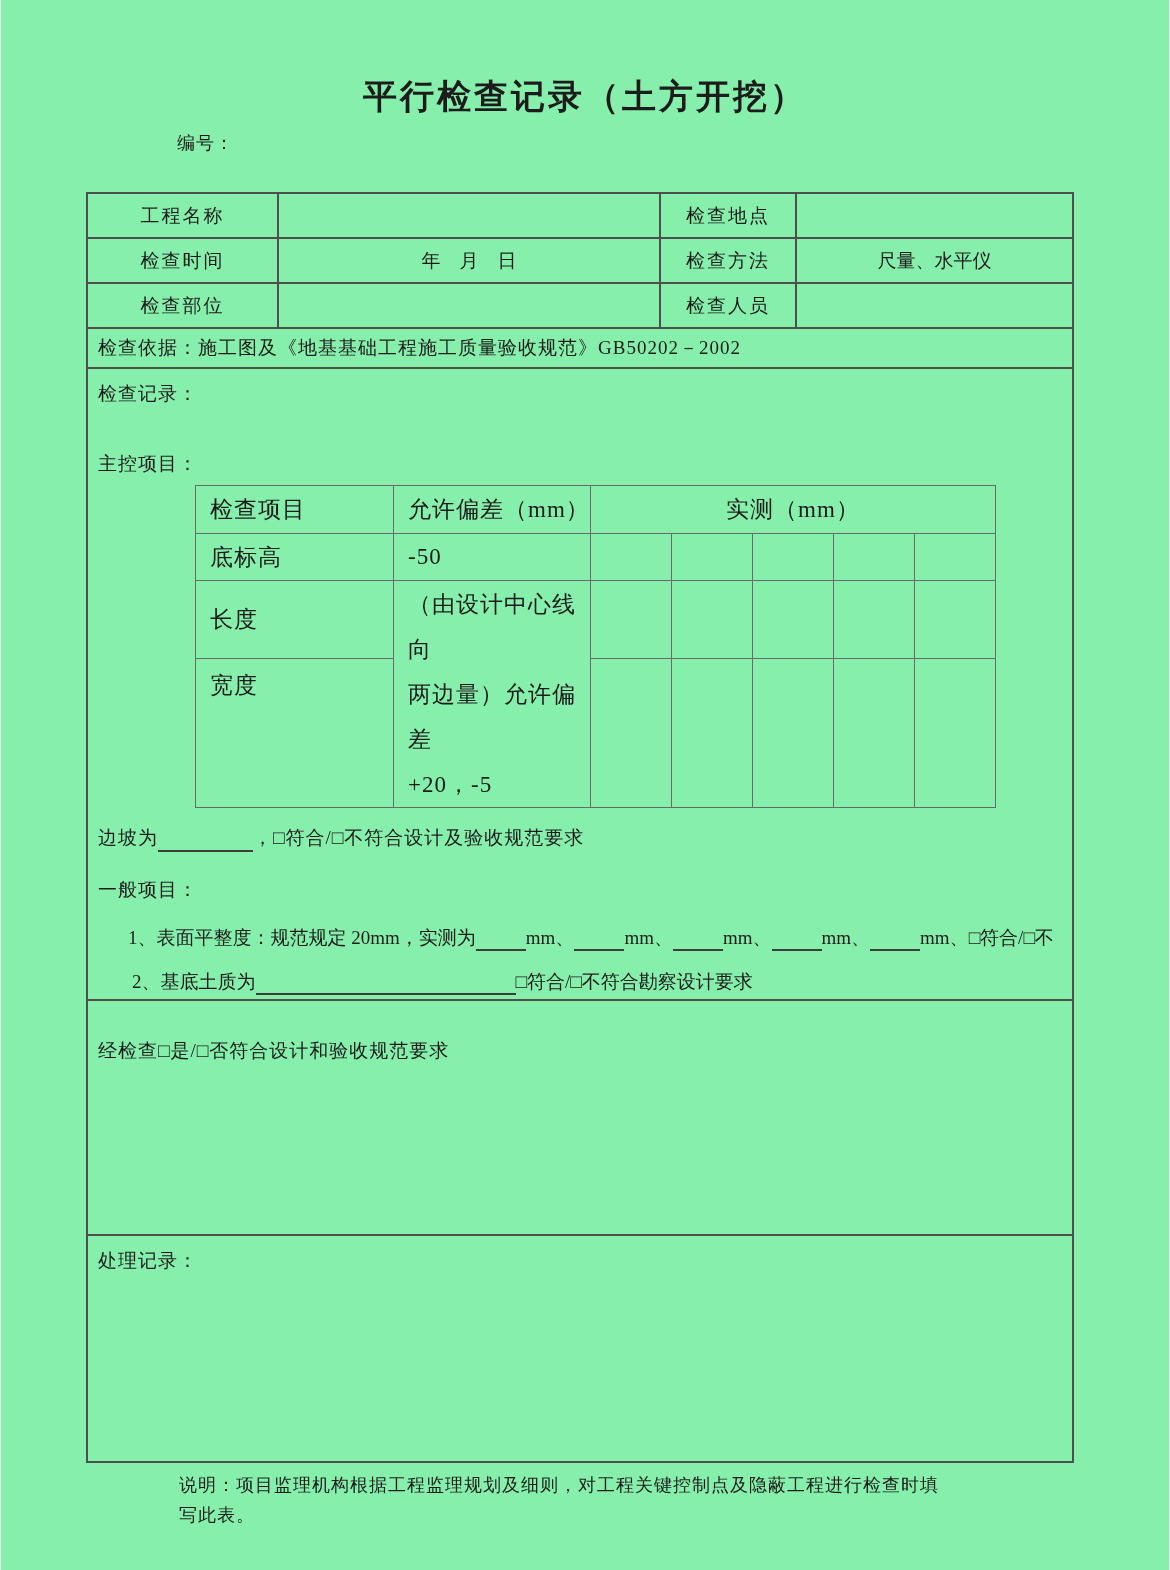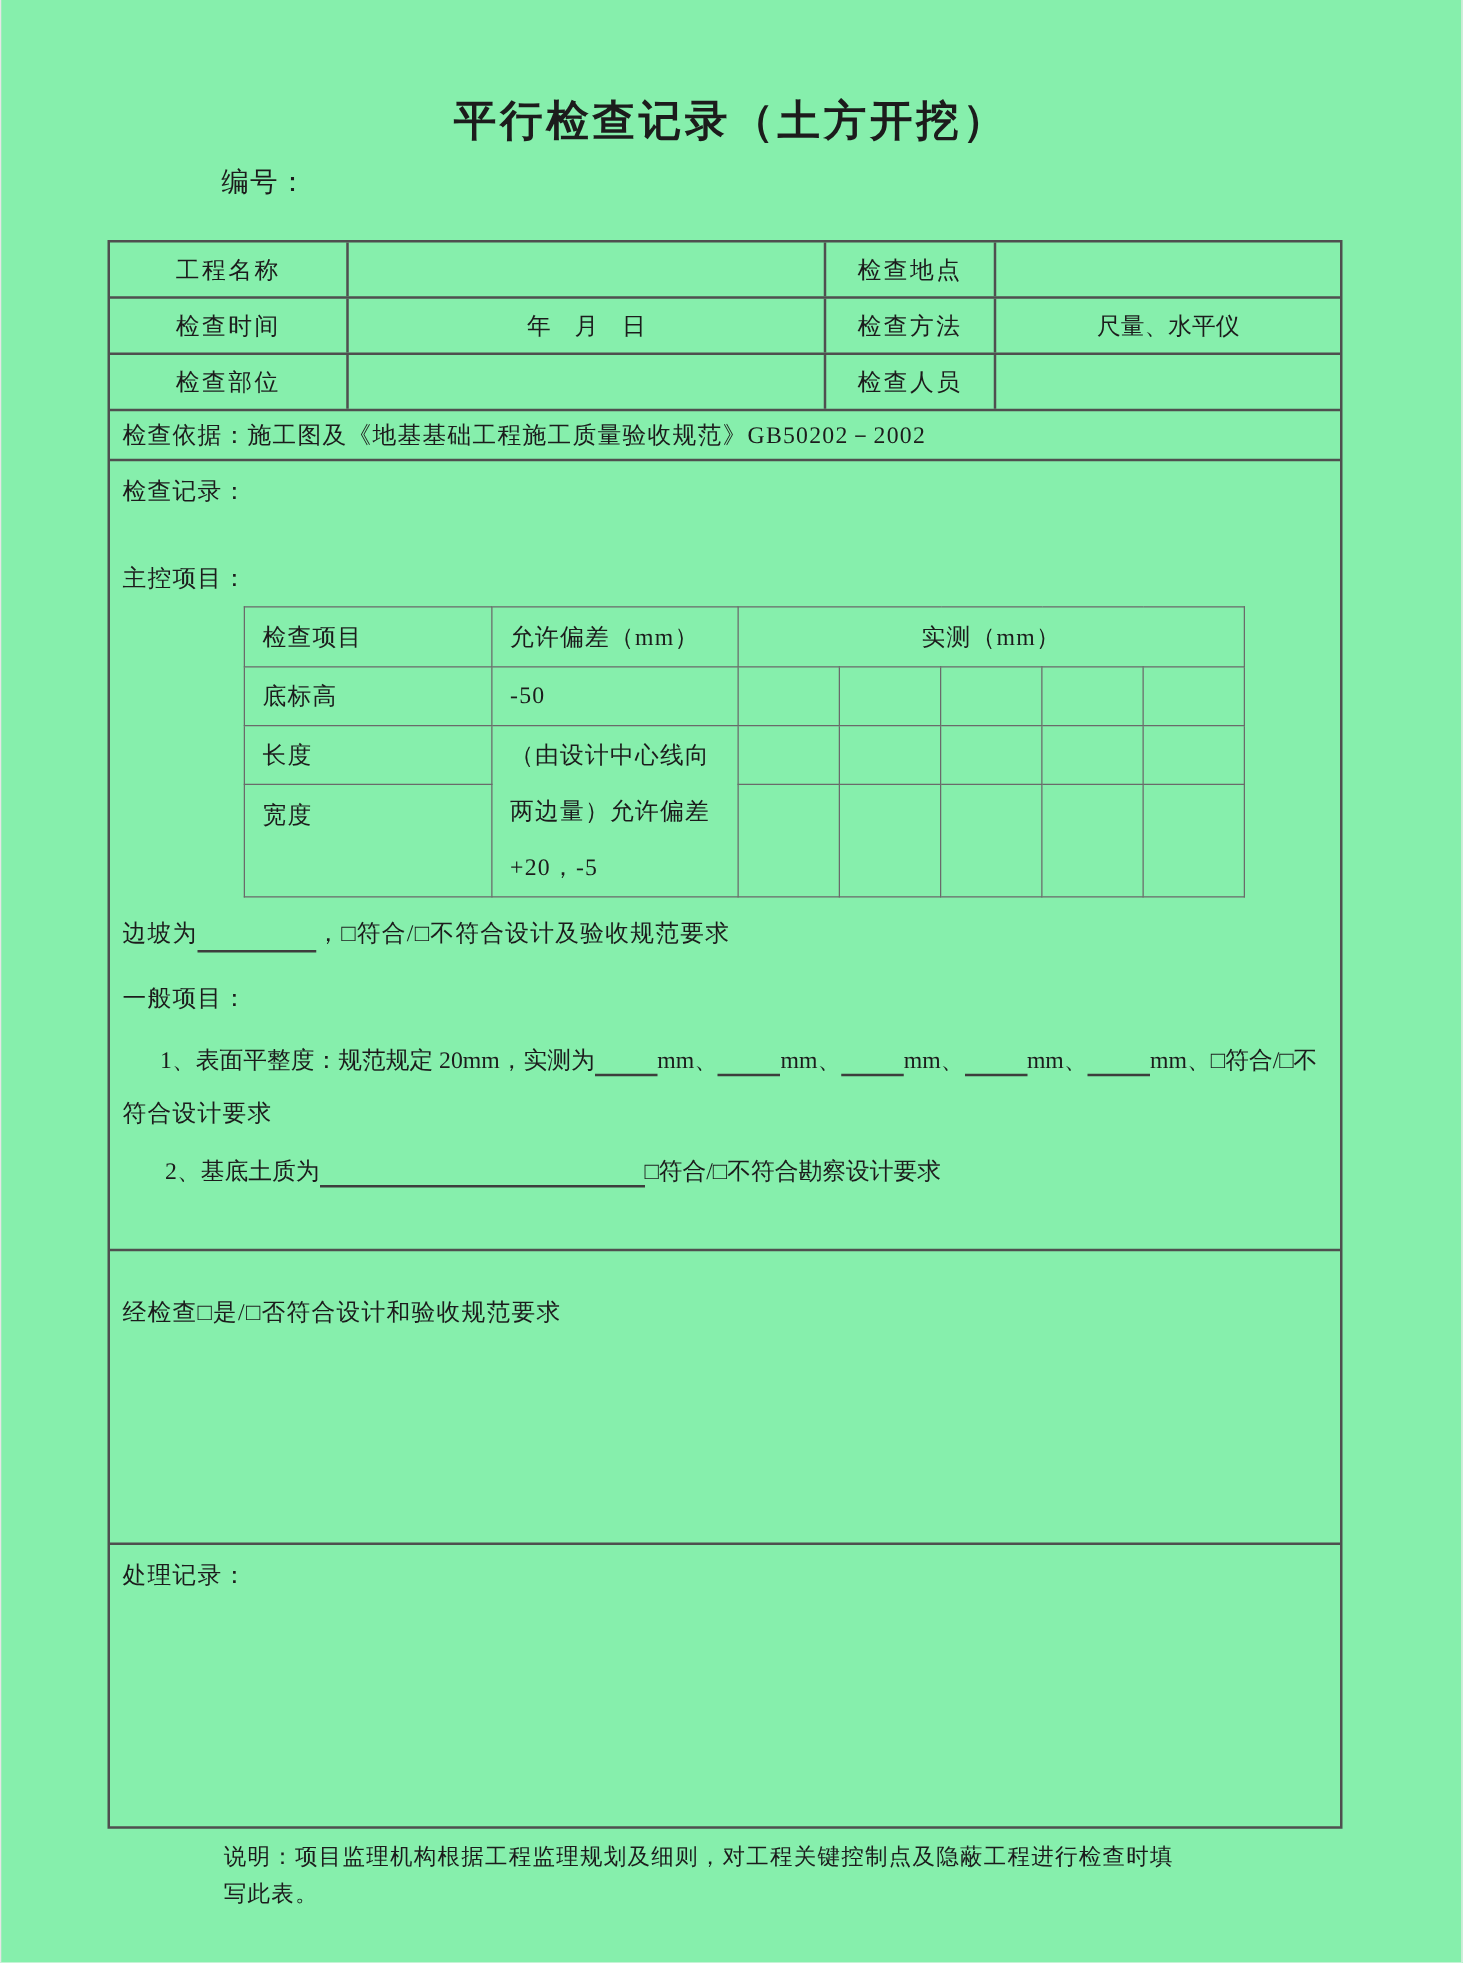--- a/index.html
+++ b/index.html
@@ -23,21 +23,21 @@
     overflow:hidden;
   }
   .title{
     position:absolute;top:74px;left:0;width:100%;
     text-align:center;
     font-size:34px;font-weight:bold;
     letter-spacing:3px;
   }
   .number{
     position:absolute;top:131px;left:176px;
-    font-size:22px;letter-spacing:1px;
+    font-size:18px;letter-spacing:1px;
   }
   
   .main-table{
     position:absolute;top:192px;left:85px;
     width:988px;height:1271px;
     border:2px solid var(--line);
     display:flex;flex-direction:column;
     font-size:19px;
   }
   .info-row{display:flex;height:45px;border-bottom:2px solid var(--line);}
@@ -60,21 +60,21 @@
   .section{position:relative;border-bottom:2px solid var(--line);}
   .record-section{height:632px;}
   .conclusion-section{height:235px;}
   .treatment-section{flex:1;border-bottom:none;}
   .sec-heading{padding:12px 0 0 10px;line-height:26px;letter-spacing:1px;}
   .sub-label{margin:44px 0 0 10px;line-height:26px;letter-spacing:1px;}
   
   table.measure{
     border-collapse:collapse;table-layout:fixed;
     width:800px;margin:8px 0 0 107px;
-    font-size:19px;
+    font-size:23px;
   }
   table.measure td{
     border:1.5px solid var(--line-light);
     padding:0 0 0 14px;
     letter-spacing:1px;
     vertical-align:middle;
   }
   table.measure td.measured-head{text-align:center;padding:0;}
   table.measure td.empty{padding:0;}
   table.measure td.merged{
@@ -215,21 +215,20 @@
 
       <div class="flow-line slope-line">
         <span>边坡为</span><span class="blank" style="width:95px"></span><span>，</span><span>□符合/□不符合设计及验收规范要求</span>
       </div>
 
       <div class="flow-line general-label">一般项目：</div>
 
       <div class="item-line">
         <span>1、表面平整度：规范规定 20mm，实测为</span><span class="blank" style="width:50px"></span><span>mm、</span><span class="blank" style="width:50px"></span><span>mm、</span><span class="blank" style="width:50px"></span><span>mm、</span><span class="blank" style="width:50px"></span><span>mm、</span><span class="blank" style="width:50px"></span><span>mm、</span><span>□符合/□不</span>
       </div>
-      <div class="flow-line wrap-line">符合设计要求</div>
 
       <div class="item2-line">
         <span>2、基底土质为</span><span class="blank" style="width:260px"></span><span>□符合/□不符合勘察设计要求</span>
       </div>
     </div>
 
     <div class="section conclusion-section">
       <div class="conclusion-line">经检查□是/□否符合设计和验收规范要求</div>
     </div>
 

